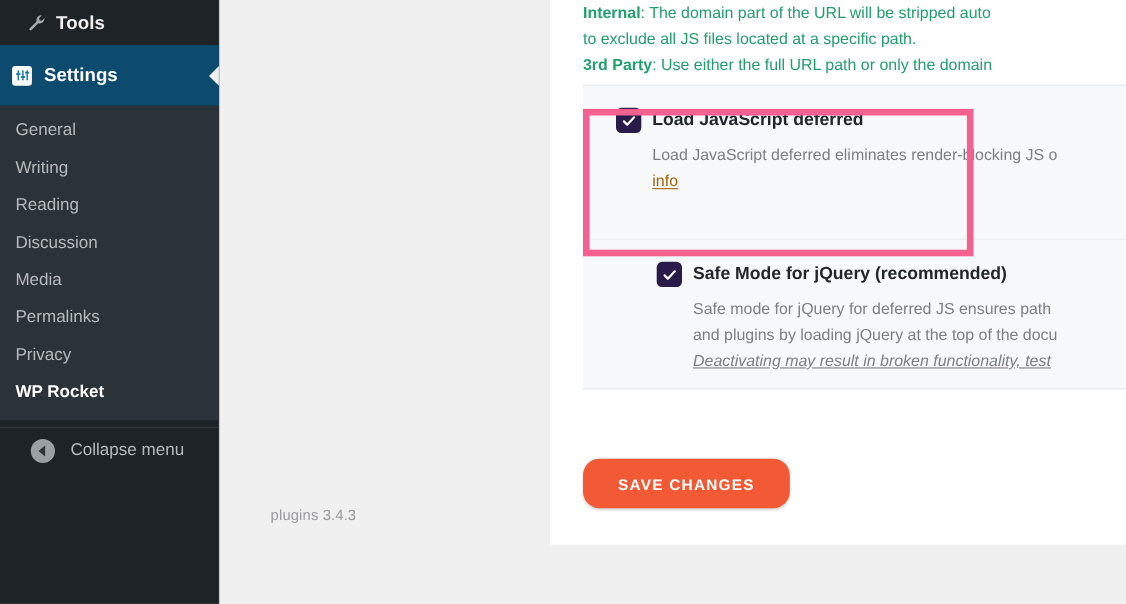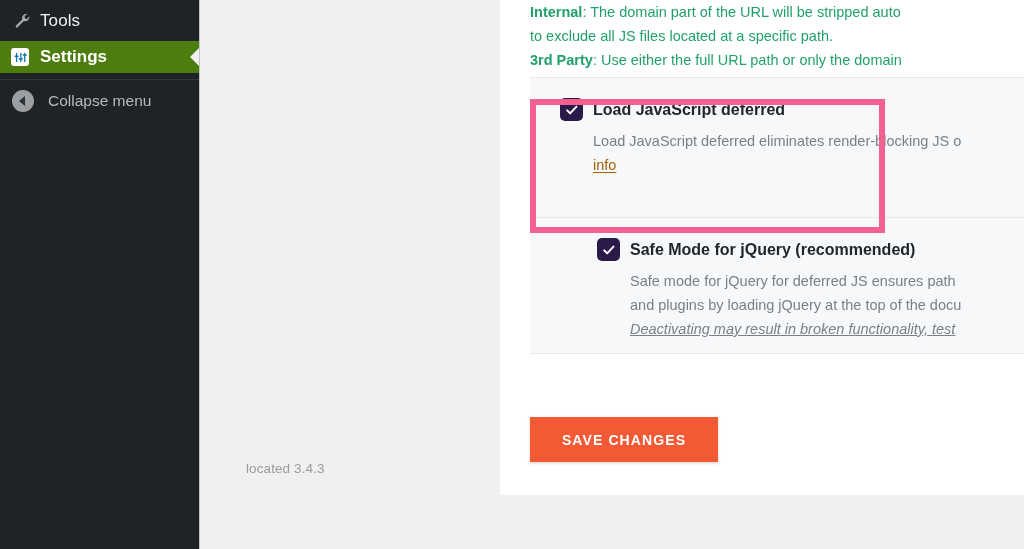--- a/index.html
+++ b/index.html
@@ -15,33 +15,33 @@
 
   
   #sidebar {
     position: absolute; left: 0; top: 0;
     width: 200px; height: 549px;
     background: #1d2327;
     border-right: 1px solid #c3c4c7;
   }
   .menu-top {
     display: flex; align-items: center;
-    height: 41px; padding-left: 14px;
+    height: 41px; padding-left: 25px;
     color: #f0f0f1;
-    font-size: 17px; font-weight: 400;
+    font-size: 17px; font-weight: 700;
     letter-spacing: .1px;
   }
   .menu-top .ico { width: 26px; display:flex; align-items:center; color:#a7aaad; }
   .menu-top .ico svg { display:block; }
 
   .menu-current {
     position: relative;
     display: flex; align-items: center;
-    height: 32px; padding-left: 11px;
-    background: #4d7c0f;
+    height: 55px; padding-left: 11px;
+    background: #0c4a6e;
     color: #fff;
     font-size: 17px; font-weight: 600;
   }
   .menu-current .ico {
     width: 29px; display: flex; align-items: center;
   }
   .menu-current .ico .sq {
     width: 18px; height: 18px; border-radius: 3px;
     background: #fff; display: flex; align-items: center; justify-content: center;
   }
@@ -62,21 +62,21 @@
     color: #b6babd;
     line-height: 20px;
     white-space: nowrap;
   }
   .submenu-item.active { color: #fff; font-weight: 700; }
 
   #collapse {
     display: flex; align-items: center;
     height: 42px; margin-top: 6px;
     border-top: 1px solid #33383d;
-    padding-left: 12px;
+    padding-left: 28px;
     color: #b6babd; font-size: 15.5px;
   }
   #collapse .cbtn {
     width: 22px; height: 22px; border-radius: 50%;
     background: #9a9fa4;
     display:flex; align-items:center; justify-content:center;
     margin-right: 14px;
   }
   #collapse .cbtn i {
     width:0;height:0;
@@ -168,21 +168,21 @@
     border: 6px solid #f4608f;
     background: transparent;
     pointer-events: none;
   }
 
   
   #save {
     position: absolute; left: 329px; top: 417px;
     width: 188px; height: 45px;
     background: #f15a35;
-    border: none; border-radius: 0;
+    border: none; border-radius: 15px;
     color: #fff;
     font-family: "Liberation Sans", sans-serif;
     font-size: 14px; font-weight: 700;
     letter-spacing: 1.1px;
     cursor: pointer;
     box-shadow: 0 1px 3px rgba(0,0,0,.18);
   }
 </style>
 </head>
 <body>
@@ -210,32 +210,42 @@
             <rect x="7.5" y="11" width="6" height="2.4"></rect>
             <rect x="15.5" y="3" width="2" height="14"></rect>
             <rect x="13.5" y="5" width="6" height="2.4"></rect>
           </svg>
         </span>
       </span>
       <span>Settings</span>
       <span class="arrow"></span>
     </div>
 
+    <div id="submenu">
+      <a class="submenu-item">General</a>
+      <a class="submenu-item">Writing</a>
+      <a class="submenu-item">Reading</a>
+      <a class="submenu-item">Discussion</a>
+      <a class="submenu-item">Media</a>
+      <a class="submenu-item">Permalinks</a>
+      <a class="submenu-item">Privacy</a>
+      <a class="submenu-item active">WP Rocket</a>
+    </div>
 
     <div id="collapse">
       <span class="cbtn">
           <i></i>
         </span>
       <span>Collapse menu</span>
     </div>
   </nav>
 
   <main id="content">
 
-    <div id="version">located 3.4.3</div>
+    <div id="version">plugins 3.4.3</div>
 
     <section id="card">
 
       <div id="notice">
         <div>
           <b>Internal</b><span>: The domain part of the URL will be stripped auto</span>
         </div>
         <div>to exclude all JS files located at a specific path.</div>
         <div>
           <b>3rd Party</b><span>: Use either the full URL path or only the domain</span>

